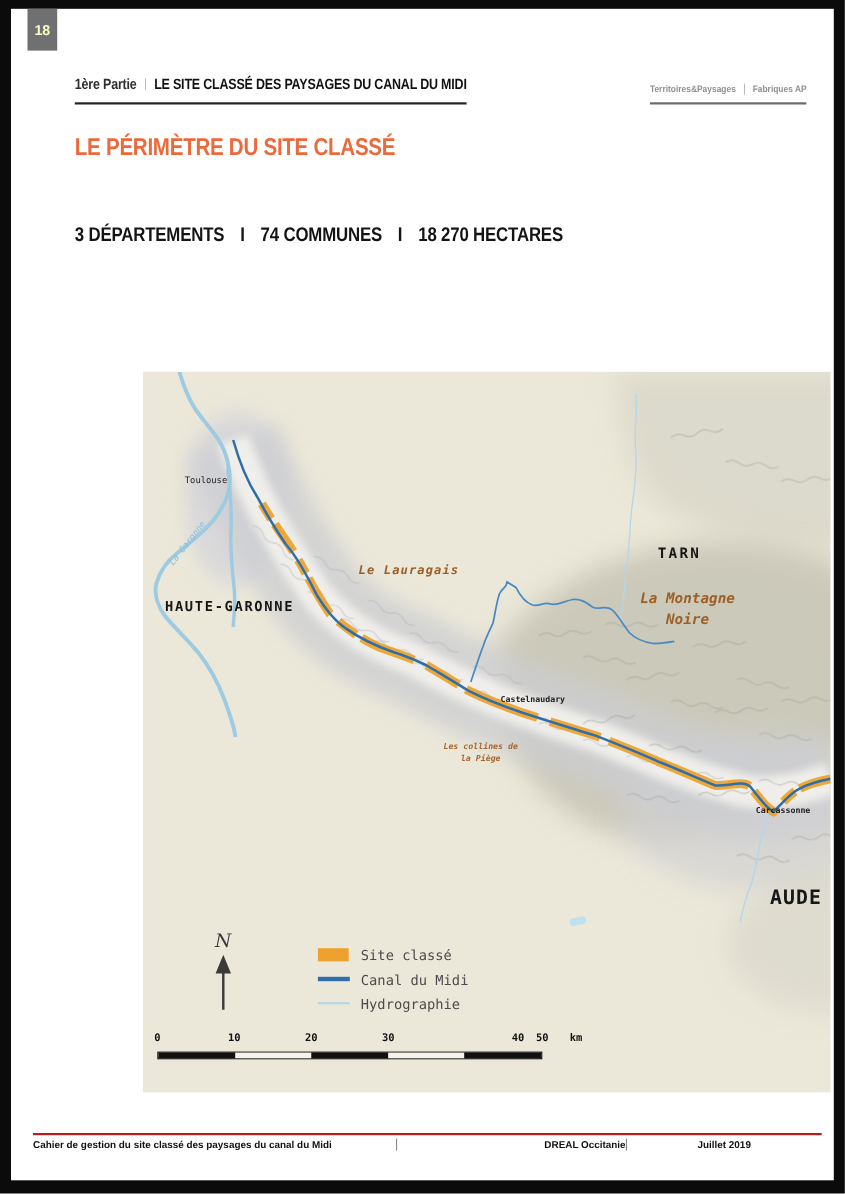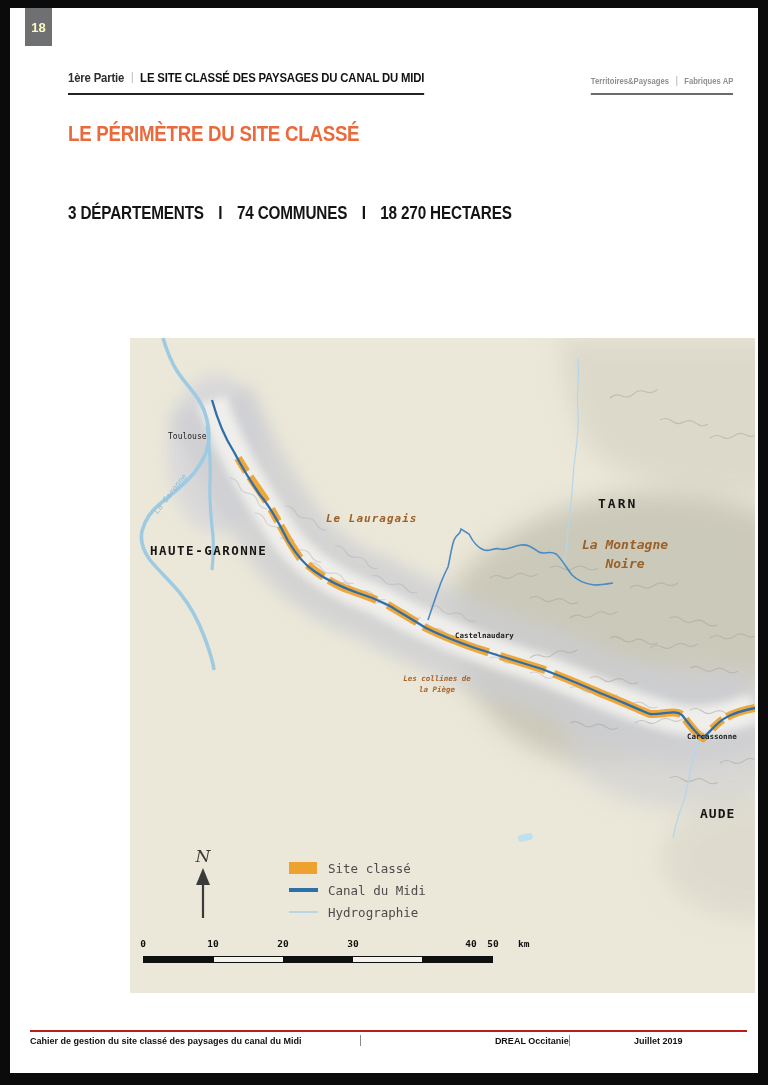--- a/index.html
+++ b/index.html
@@ -169,21 +169,21 @@
     </svg>
 
     <div class="maplabel lbl-town" style="left:38px; top:94px;">Toulouse</div>
     <div class="maplabel lbl-region" style="left:196px; top:174px; font-size:11px; letter-spacing:1px;">Le Lauragais</div>
     <div class="maplabel lbl-dept" style="left:20px; top:205px; font-size:12.5px; letter-spacing:1.5px;">HAUTE-GARONNE</div>
     <div class="maplabel lbl-dept" style="left:468px; top:158px; font-size:13px; letter-spacing:2px;">TARN</div>
     <div class="maplabel lbl-region wrap" style="left:438px; top:198px; width:114px; font-size:13px;">La Montagne Noire</div>
     <div class="maplabel lbl-town" style="left:325px; top:293px; font-size:7.5px; font-weight:bold;">Castelnaudary</div>
     <div class="maplabel lbl-region wrap" style="left:247px; top:336px; width:80px; font-size:7.5px; color:#a8652d;margin-left:20px;">Les collines de la Piège</div>
     <div class="maplabel lbl-town" style="left:557px; top:394px; font-size:7.5px; font-weight:bold;">Carcassonne</div>
-    <div class="maplabel lbl-dept" style="left:570px; top:468px; font-size:13px; letter-spacing:1px;">AUDE</div>
+    <div class="maplabel lbl-dept" style="left:570px; top:468px; font-size:18px; letter-spacing:1px;">AUDE</div>
     <div class="maplabel lbl-river" style="left:22px; top:172px;">La Garonne</div>
 
     <div class="north">
       <div class="north-n">N</div>
       <svg width="16" height="52" viewBox="0 0 16 52">
         <line x1="8" y1="50" x2="8" y2="14" stroke="#3a3a3a" stroke-width="2.2"></line>
         <polygon points="1,17 8,0 15,17" fill="#3a3a3a"></polygon>
       </svg>
     </div>
 

